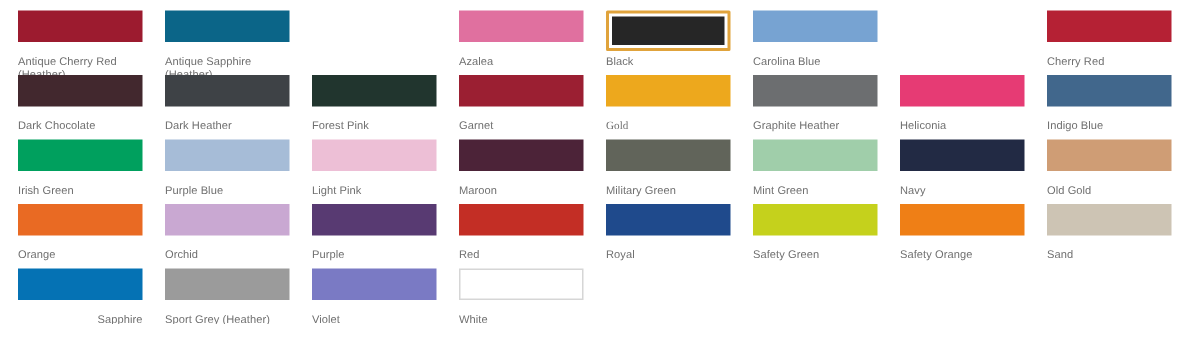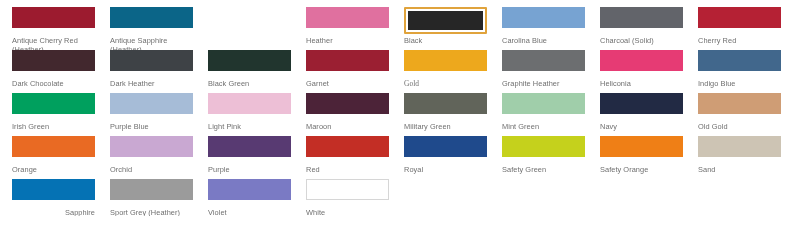--- a/index.html
+++ b/index.html
@@ -74,40 +74,34 @@
       <div class="swatch-chip-wrap">
         <div class="swatch-chip" style="background: rgb(11, 101, 136);"></div>
       </div>
       <div class="swatch-label" style="color: rgb(111, 111, 111);">Antique Sapphire
 (Heather)</div>
     </div>
     <div class="swatch-cell" style="left: 306px; top: 7px; width: 83px;">
       <div class="swatch-chip-wrap">
         <div class="swatch-chip" style="background: rgb(224, 112, 159);"></div>
       </div>
-      <div class="swatch-label" style="color: rgb(111, 111, 111);">Heather</div>
+      <div class="swatch-label" style="color: rgb(111, 111, 111);">Azalea</div>
     </div>
     <div class="swatch-cell" style="left: 404px; top: 7px; width: 83px;">
       <div class="swatch-chip-wrap selected" style="border-color: rgb(224, 163, 60);">
         <div class="swatch-chip" style="background: rgb(38, 38, 38);"></div>
       </div>
       <div class="swatch-label" style="color: rgb(111, 111, 111);">Black</div>
     </div>
     <div class="swatch-cell" style="left: 502px; top: 7px; width: 83px;">
       <div class="swatch-chip-wrap">
         <div class="swatch-chip" style="background: rgb(119, 163, 210);"></div>
       </div>
       <div class="swatch-label" style="color: rgb(111, 111, 111);">Carolina Blue</div>
     </div>
-    <div class="swatch-cell" style="left: 600px; top: 7px; width: 83px;">
-      <div class="swatch-chip-wrap">
-        <div class="swatch-chip" style="background: rgb(98, 100, 106);"></div>
-      </div>
-      <div class="swatch-label" style="color: rgb(111, 111, 111);">Charcoal (Solid)</div>
-    </div>
     <div class="swatch-cell" style="left: 698px; top: 7px; width: 83px;">
       <div class="swatch-chip-wrap">
         <div class="swatch-chip" style="background: rgb(181, 33, 52);"></div>
       </div>
       <div class="swatch-label" style="color: rgb(111, 111, 111);">Cherry Red</div>
     </div>
     <div class="swatch-cell" style="left: 12px; top: 50px; width: 83px;">
       <div class="swatch-chip-wrap">
         <div class="swatch-chip" style="background: rgb(66, 40, 46);"></div>
       </div>
@@ -116,21 +110,21 @@
     <div class="swatch-cell" style="left: 110px; top: 50px; width: 83px;">
       <div class="swatch-chip-wrap">
         <div class="swatch-chip" style="background: rgb(62, 66, 70);"></div>
       </div>
       <div class="swatch-label" style="color: rgb(111, 111, 111);">Dark Heather</div>
     </div>
     <div class="swatch-cell" style="left: 208px; top: 50px; width: 83px;">
       <div class="swatch-chip-wrap">
         <div class="swatch-chip" style="background: rgb(33, 53, 46);"></div>
       </div>
-      <div class="swatch-label" style="color: rgb(111, 111, 111);">Black Green</div>
+      <div class="swatch-label" style="color: rgb(111, 111, 111);">Forest Pink</div>
     </div>
     <div class="swatch-cell" style="left: 306px; top: 50px; width: 83px;">
       <div class="swatch-chip-wrap">
         <div class="swatch-chip" style="background: rgb(155, 31, 50);"></div>
       </div>
       <div class="swatch-label" style="color: rgb(111, 111, 111);">Garnet</div>
     </div>
     <div class="swatch-cell" style="left: 404px; top: 50px; width: 83px;">
       <div class="swatch-chip-wrap">
         <div class="swatch-chip" style="background: rgb(237, 168, 29);"></div>

